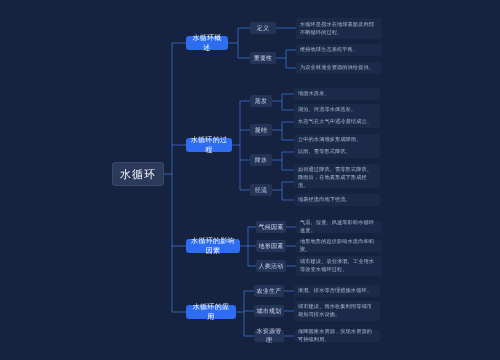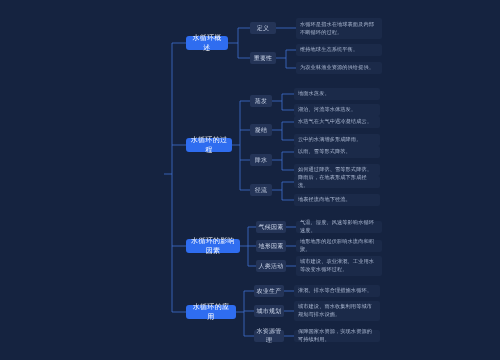--- a/index.html
+++ b/index.html
@@ -141,20 +141,23 @@
       <path d="M244,291 L244,336"></path>
       <path d="M244,291 L254,291"></path>
       <path d="M244,311 L254,311"></path>
       <path d="M244,336 L254,336"></path>
       <path d="M284,291 L294,291"></path>
       <path d="M284,311 L294,311"></path>
       <path d="M284,336 L294,336"></path>
     </g>
   </svg>
 
+  <div class="node root" style="left:112px; top:162px; width:52px; height:24px;">
+    <span>水循环</span>
+  </div>
 
   <div class="node l1" style="left:186px; top:36px; width:42px; height:14px;">
     <span>水循环概述</span>
   </div>
   <div class="node l2" style="left:250px; top:22px; width:26px; height:12px;">
     <span>定义</span>
   </div>
   <div class="node l3" style="left:296px; top:18px; width:86px; height:21px;">
     <span>水循环是指水在地球表面及内部不断循环的过程。</span>
   </div>

